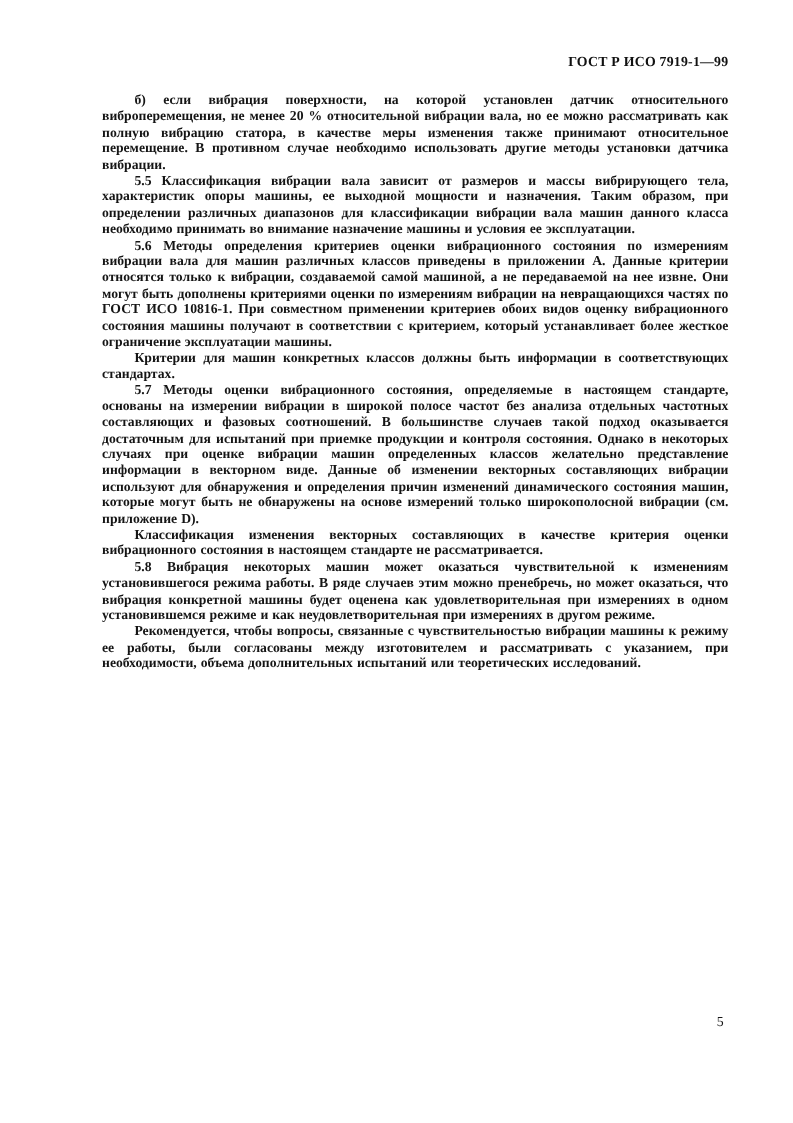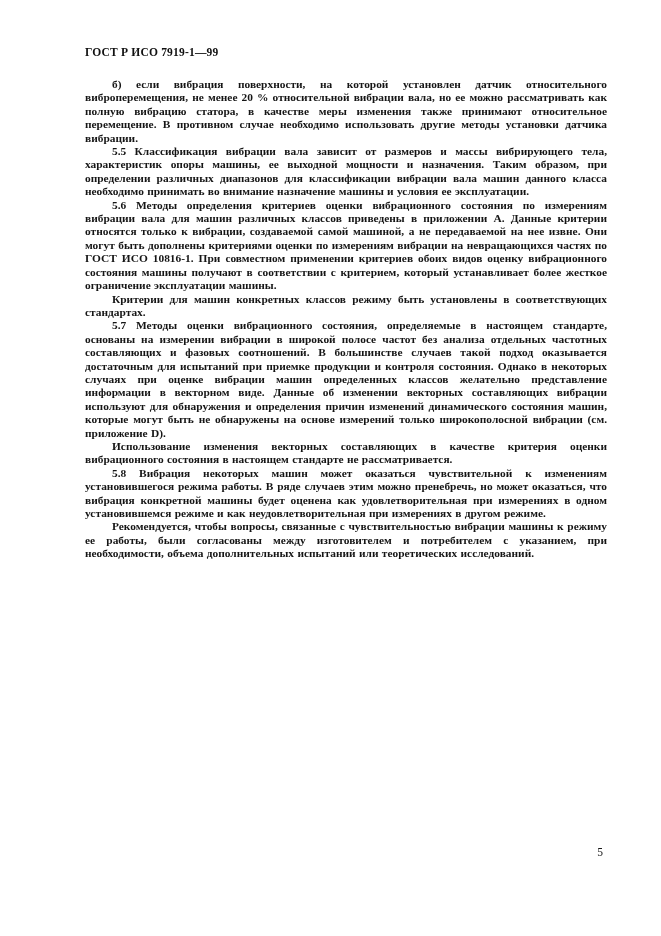--- a/index.html
+++ b/index.html
@@ -14,21 +14,21 @@
       position: relative;
       overflow: hidden;
     }
     .page {
       position: absolute;
       left: 85px;
       top: 46px;
       width: 522px;
     }
     .doc-header {
-      text-align: left;
+      text-align: right;
       font-weight: bold;
       font-size: 11.5px;
       letter-spacing: 0.2px;
       margin-bottom: 20px;
       color: #111;
     }
     .body-text p {
       font-size: 11.4px;
       line-height: 13.4px;
       text-align: justify;
@@ -48,21 +48,21 @@
 </head>
 <body>
 
 <div class="page">
   <div class="doc-header">ГОСТ Р ИСО 7919-1—99</div>
 
   <div class="body-text">
     <p>б) если вибрация поверхности, на которой установлен датчик относительного виброперемещения, не менее 20 % относительной вибрации вала, но ее можно рассматривать как полную вибрацию статора, в качестве меры изменения также принимают относительное перемещение. В противном случае необходимо использовать другие методы установки датчика вибрации.</p>
     <p>5.5 Классификация вибрации вала зависит от размеров и массы вибрирующего тела, характеристик опоры машины, ее выходной мощности и назначения. Таким образом, при определении различных диапазонов для классификации вибрации вала машин данного класса необходимо принимать во внимание назначение машины и условия ее эксплуатации.</p>
     <p>5.6 Методы определения критериев оценки вибрационного состояния по измерениям вибрации вала для машин различных классов приведены в приложении А. Данные критерии относятся только к вибрации, создаваемой самой машиной, а не передаваемой на нее извне. Они могут быть дополнены критериями оценки по измерениям вибрации на невращающихся частях по ГОСТ ИСО 10816-1. При совместном применении критериев обоих видов оценку вибрационного состояния машины получают в соответствии с критерием, который устанавливает более жесткое ограничение эксплуатации машины.</p>
-    <p>Критерии для машин конкретных классов режиму быть установлены в соответствующих стандартах.</p>
+    <p>Критерии для машин конкретных классов должны быть информации в соответствующих стандартах.</p>
     <p>5.7 Методы оценки вибрационного состояния, определяемые в настоящем стандарте, основаны на измерении вибрации в широкой полосе частот без анализа отдельных частотных составляющих и фазовых соотношений. В большинстве случаев такой подход оказывается достаточным для испытаний при приемке продукции и контроля состояния. Однако в некоторых случаях при оценке вибрации машин определенных классов желательно представление информации в векторном виде. Данные об изменении векторных составляющих вибрации используют для обнаружения и определения причин изменений динамического состояния машин, которые могут быть не обнаружены на основе измерений только широкополосной вибрации (см. приложение D).</p>
-    <p>Использование изменения векторных составляющих в качестве критерия оценки вибрационного состояния в настоящем стандарте не рассматривается.</p>
+    <p>Классификация изменения векторных составляющих в качестве критерия оценки вибрационного состояния в настоящем стандарте не рассматривается.</p>
     <p>5.8 Вибрация некоторых машин может оказаться чувствительной к изменениям установившегося режима работы. В ряде случаев этим можно пренебречь, но может оказаться, что вибрация конкретной машины будет оценена как удовлетворительная при измерениях в одном установившемся режиме и как неудовлетворительная при измерениях в другом режиме.</p>
-    <p>Рекомендуется, чтобы вопросы, связанные с чувствительностью вибрации машины к режиму ее работы, были согласованы между изготовителем и потребителем с указанием, при необходимости, объема дополнительных испытаний или теоретических исследований.</p>
+    <p>Рекомендуется, чтобы вопросы, связанные с чувствительностью вибрации машины к режиму ее работы, были согласованы между изготовителем и рассматривать с указанием, при необходимости, объема дополнительных испытаний или теоретических исследований.</p>
   </div>
 </div>
 
 <div class="page-number">5</div>
 
 </body></html>

